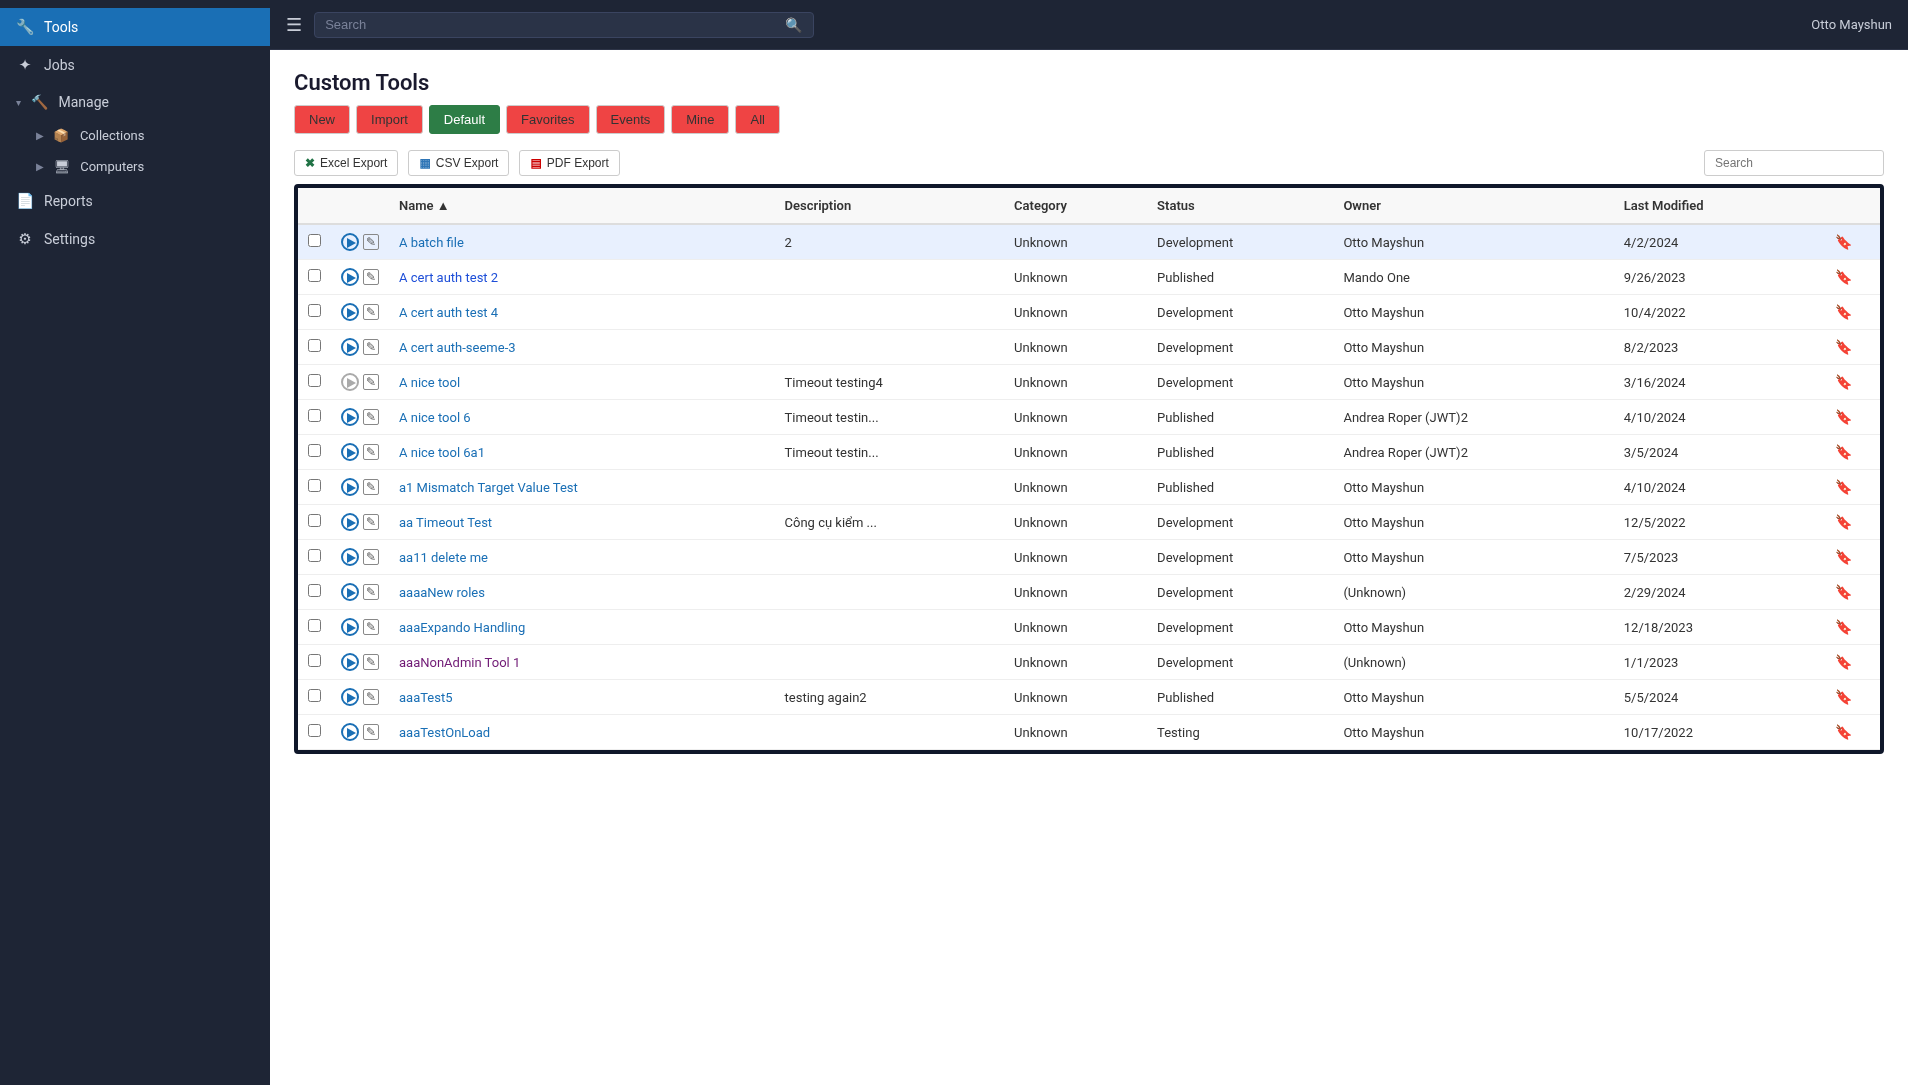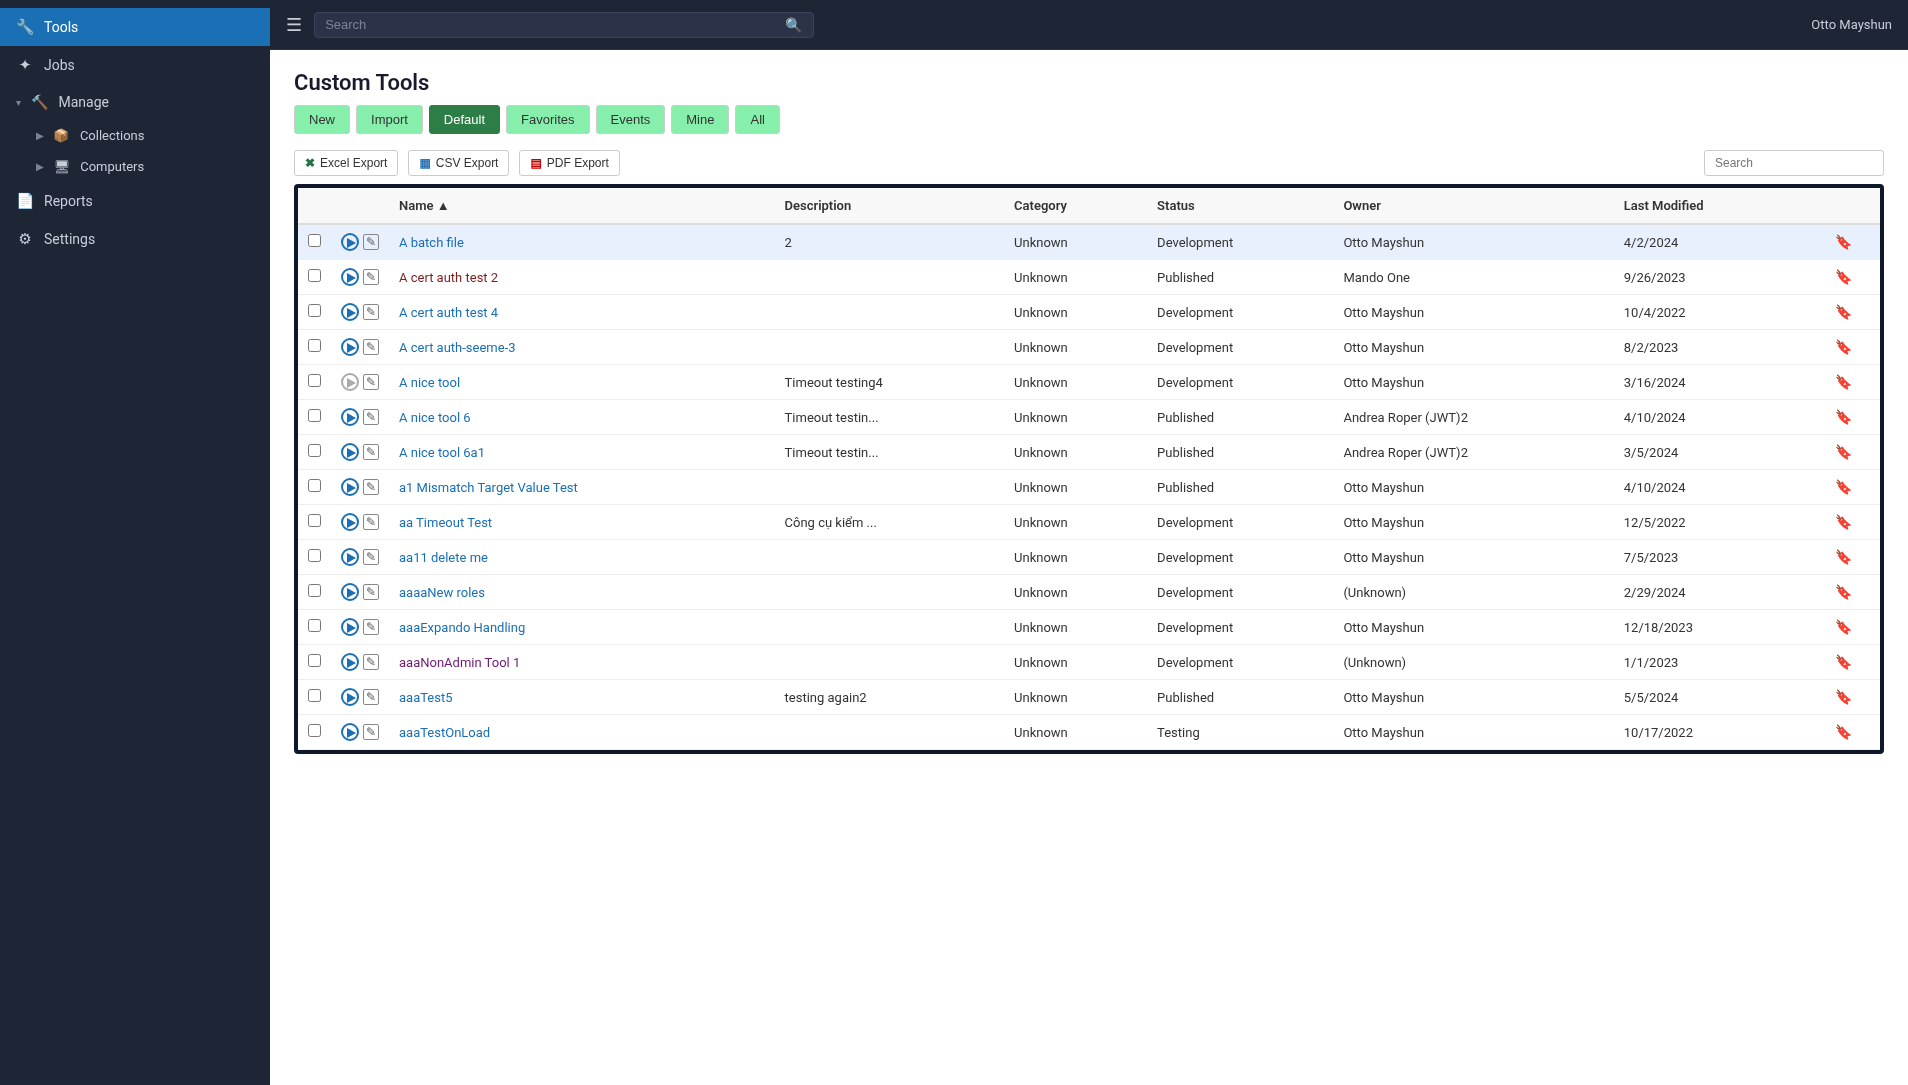--- a/index.html
+++ b/index.html
@@ -135,21 +135,21 @@
     .toolbar {
       display: flex;
       gap: 6px;
       margin-bottom: 16px;
       flex-wrap: wrap;
     }
     .btn {
       padding: 6px 14px;
       border: 1px solid #ccc;
       border-radius: 3px;
-      background: #86efac;
+      background: #ef4444;
       color: #333;
       cursor: pointer;
       font-size: 13px;
       font-weight: 500;
     }
     .btn-active {
       background: #2d7d46;
       color: #fff;
       border-color: #2d7d46;
     }
@@ -370,21 +370,21 @@
             <tr>
       <td>
         <input type="checkbox" style="">
       </td>
       <td>
         <div class="td-actions">
           <span class="play-circle"></span>
           <span style="font-size:12px; color:#555; cursor:pointer; display:inline-block; width:16px; height:16px; border:1px solid #888; border-radius:2px; text-align:center; line-height:15px;">✎</span>
         </div>
       </td>
-      <td style="color:#7f1d1d; cursor:pointer;">A cert auth test 2</td>
+      <td style="color:#1d4ed8; cursor:pointer;">A cert auth test 2</td>
       <td></td>
       <td>Unknown</td>
       <td>Published</td>
       <td>Mando One</td>
       <td>9/26/2023</td>
       <td style="text-align:center;">
         <span class="bookmark " style="color: rgb(187, 187, 187);">🔖</span>
       </td>
     </tr>
             <tr>

